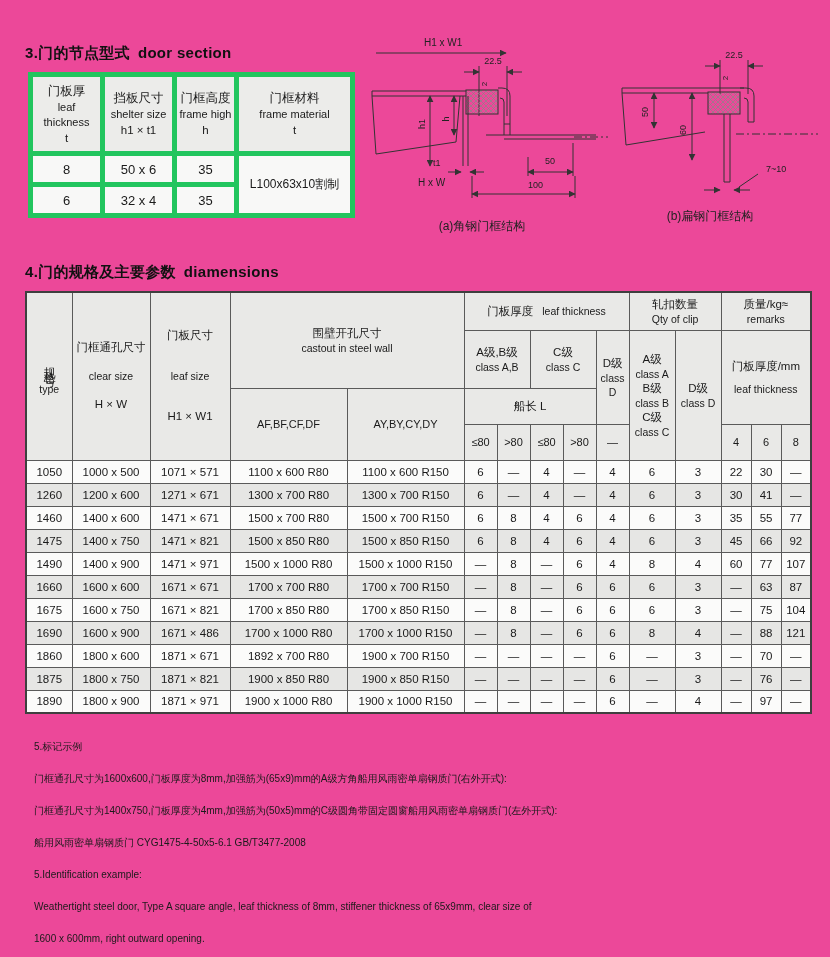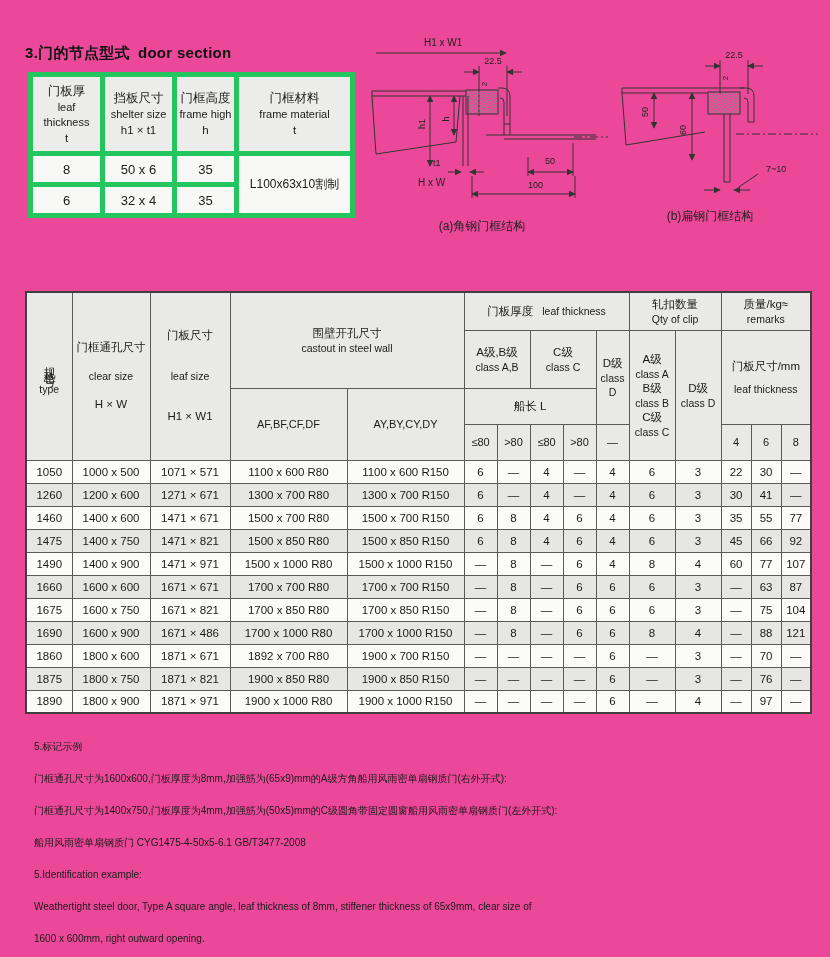--- a/index.html
+++ b/index.html
@@ -193,20 +193,23 @@
       <line x1="131" y1="155" x2="150" y2="142"></line>
     </g>
     <text x="126" y="26" font-size="9" text-anchor="middle">22.5</text>
     <text x="120" y="46" font-size="8" transform="rotate(-90 120 46)" text-anchor="middle">2</text>
     <text x="40" y="80" font-size="9" transform="rotate(-90 40 80)" text-anchor="middle">50</text>
     <text x="78" y="98" font-size="9" transform="rotate(-90 78 98)" text-anchor="middle">60</text>
     <text x="158" y="140" font-size="9">7~10</text>
     <text x="102" y="188" font-size="12" text-anchor="middle">(b)扁钢门框结构</text>
   </svg>
 
+  <div class="abs sec-heading" style="left:25px;top:263px;">
+    <span>4.门的规格及主要参数</span><span class="en">diamensions</span>
+  </div>
 
   <table id="t2">
     <colgroup>
       <col style="width:46px">
         <col style="width:78px">
         <col style="width:80px">
       <col style="width:117px">
         <col style="width:117px">
       <col style="width:33px">
         <col style="width:33px">
@@ -279,21 +282,21 @@
               <div class="zh">C级</div>
               <div class="en">class C</div>
             </div>
           </div>
         </th>
         <th rowspan="3">
           <div class="zh">D级</div>
           <div class="en">class D</div>
         </th>
         <th colspan="3" rowspan="2">
-          <div class="zh">门板尺寸/mm</div>
+          <div class="zh">门板厚度/mm</div>
           <div class="en" style="margin-top:8px;">leaf thickness</div>
         </th>
       </tr>
       <tr style="height:36px;">
         <th rowspan="2">AF,BF,CF,DF</th>
         <th rowspan="2">AY,BY,CY,DY</th>
         <th colspan="4" class="zh">船长 L</th>
       </tr>
       <tr style="height:36px;">
         <th>≤80</th>

